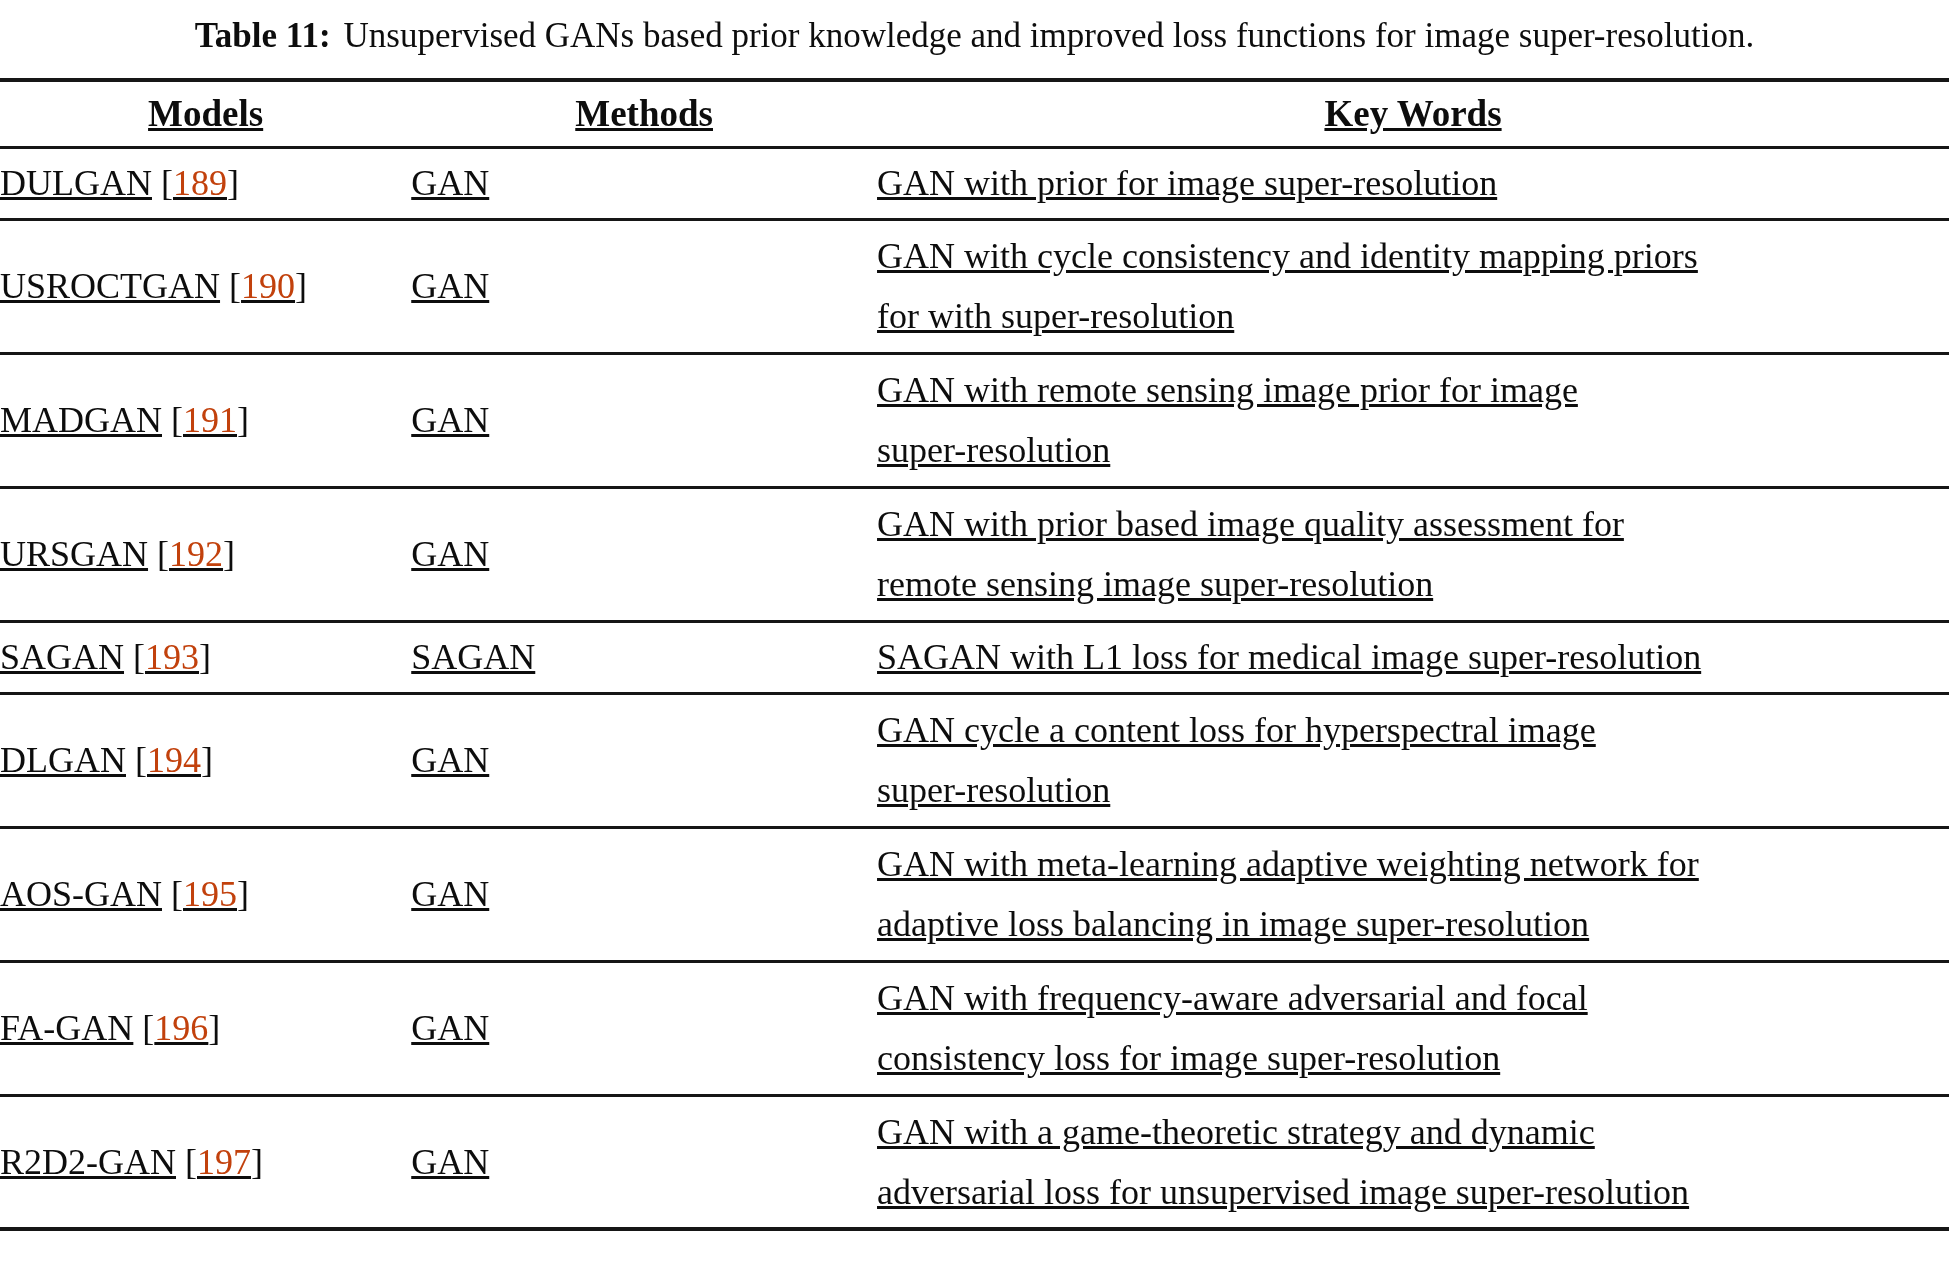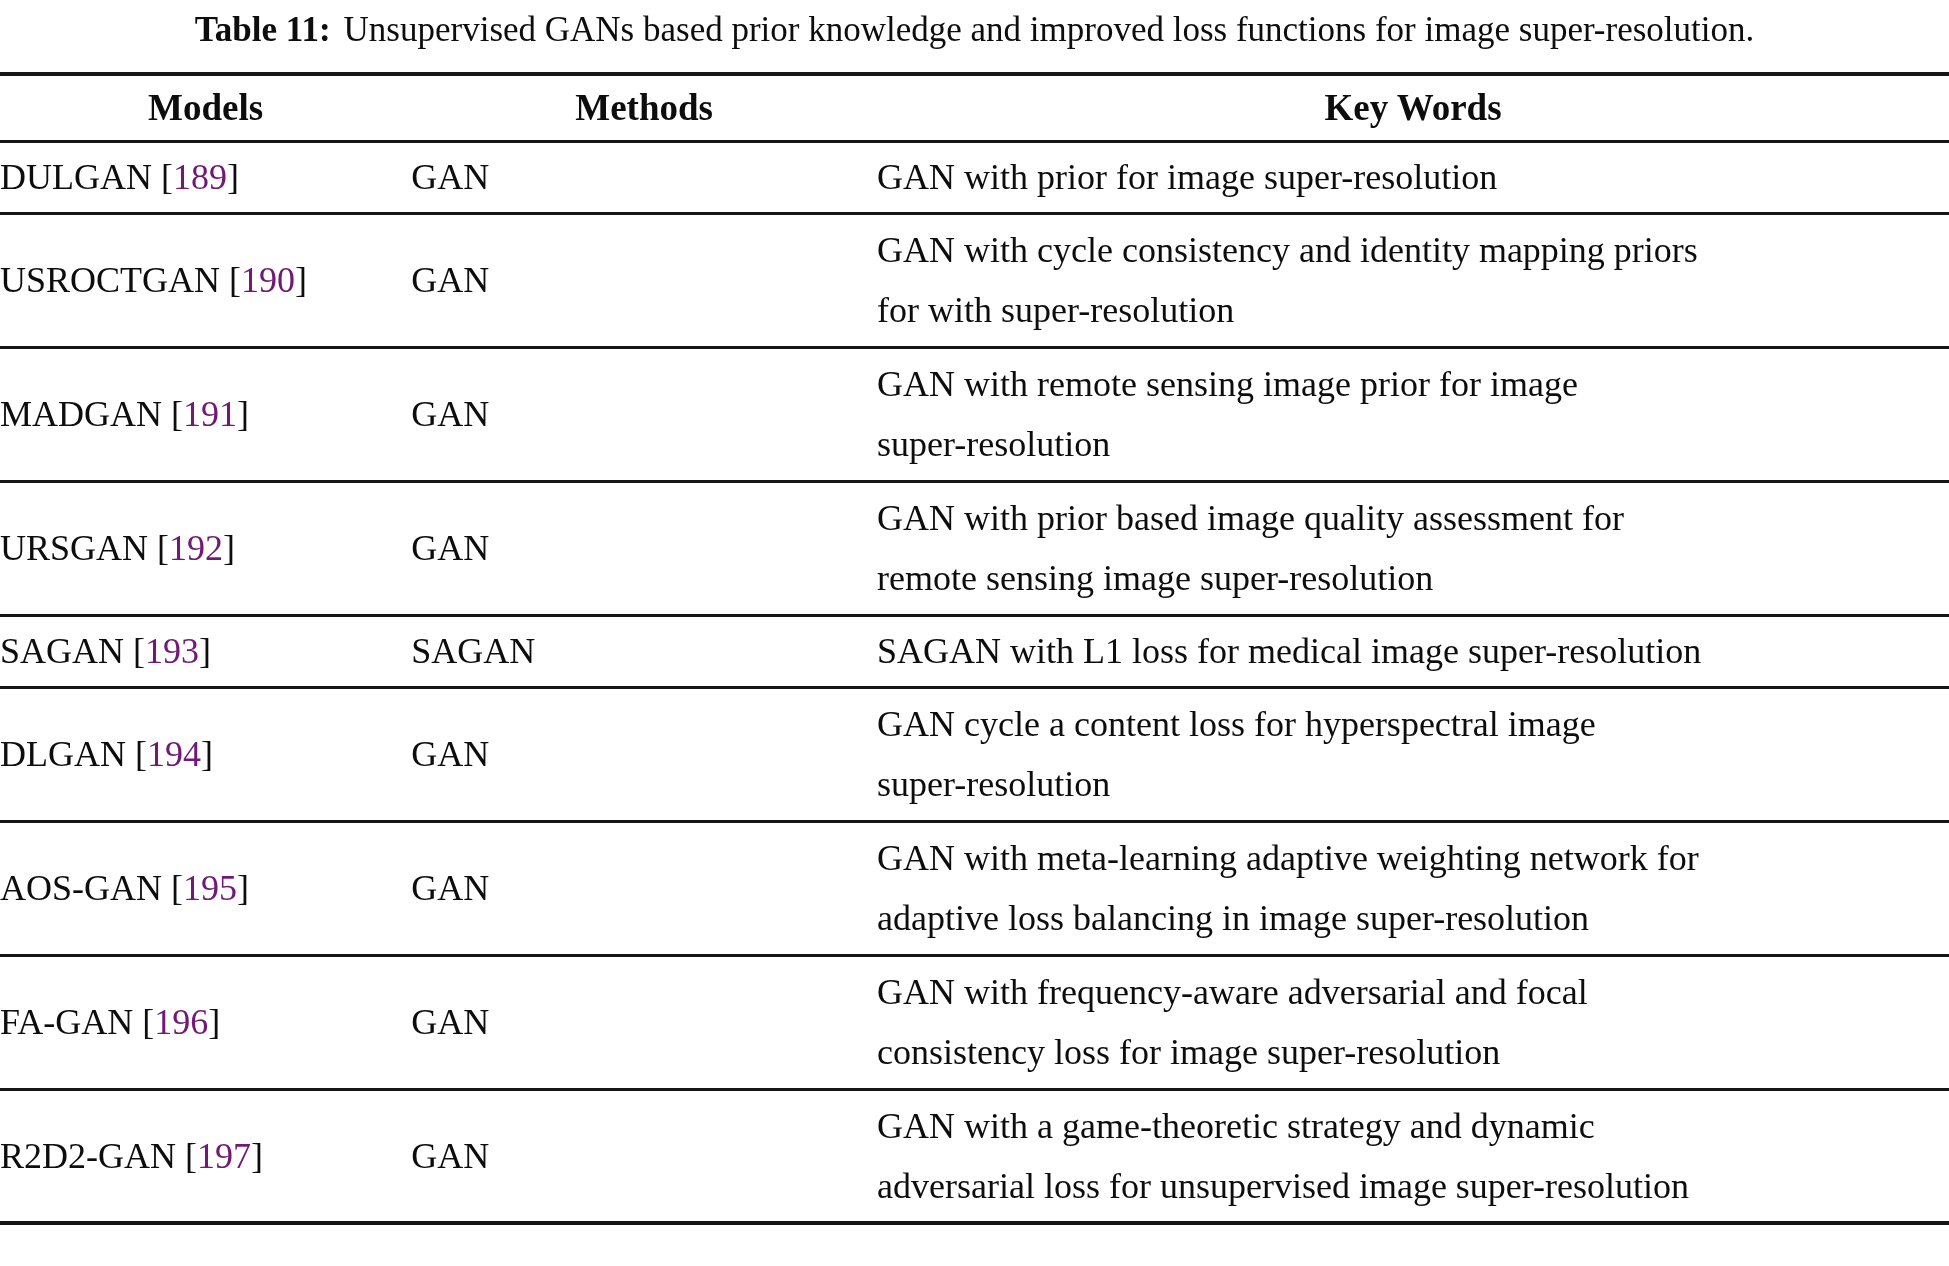--- a/index.html
+++ b/index.html
@@ -11,21 +11,21 @@
     position: relative;
     width: 1949px;
     height: 1266px;
     background: #ffffff;
     font-family: "Liberation Serif", "DejaVu Serif", serif;
     color: #0d0d0d;
     overflow: hidden;
   }
   .caption {
     height: 66px;
-    padding-top: 6px;
+    padding-top: 12px;
     text-align: center;
     font-size: 35px;
     line-height: 48px;
     white-space: nowrap;
   }
   .caption-label {
     font-weight: 700;
     margin-right: 13px;
   }
   table.gan-table {
@@ -33,20 +33,21 @@
     border-collapse: collapse;
     table-layout: fixed;
     border-top: 4px solid #161616;
     border-bottom: 4px solid #161616;
   }
   th, td {
     vertical-align: middle;
     padding: 0;
     font-size: 36px;
     overflow: hidden;
+    text-decoration: underline;
   }
   col.col-models  { width: 21.1%; }
   col.col-methods { width: 23.9%; }
   col.col-keywords{ width: 55.0%; }
   thead tr {
     height: 67px;
     border-bottom: 3px solid #161616;
   }
   th {
     font-weight: 700;
@@ -54,21 +55,21 @@
   }
   tbody tr {
     border-bottom: 3px solid #161616;
   }
   tbody tr:last-child {
     border-bottom: none;
   }
   tbody tr.single { height: 72px; }
   tbody tr.double { height: 134px; }
   .cite {
-    color: #701a75;
+    color: #c2410c;
   }
   .bracket-open { margin-left: 9px; }
   .kw-line {
     line-height: 60px;
   }
 </style>
 </head>
 <body>
 
 <div class="page">

